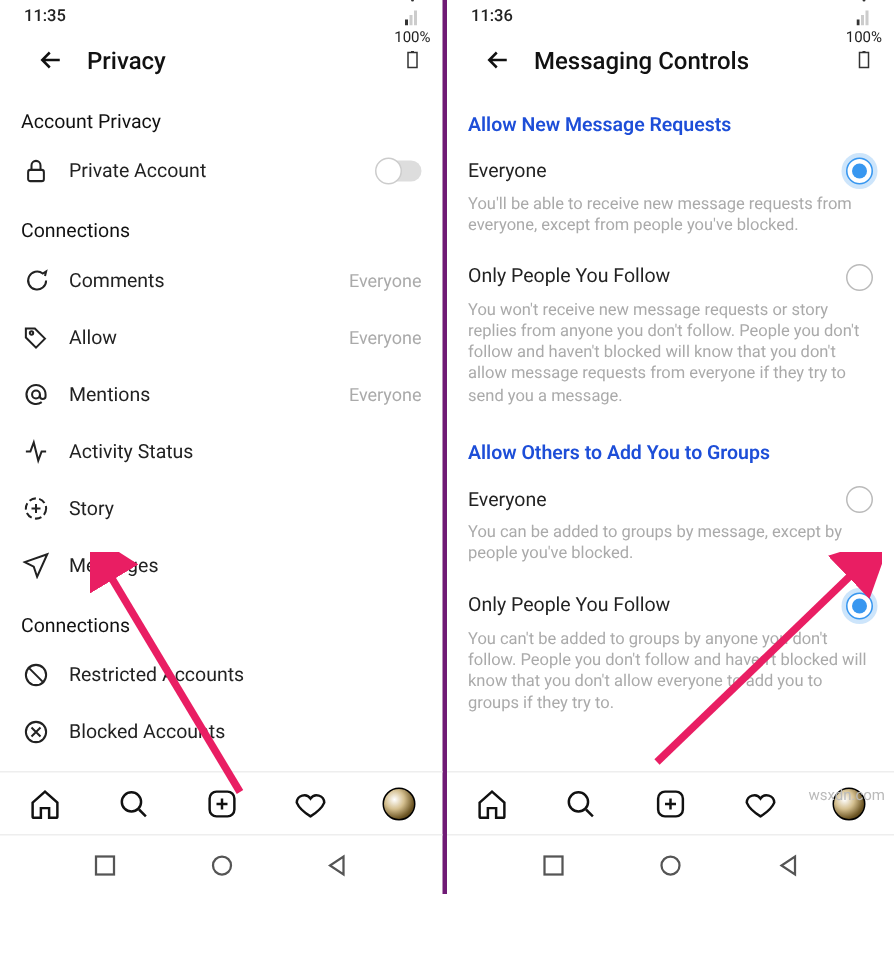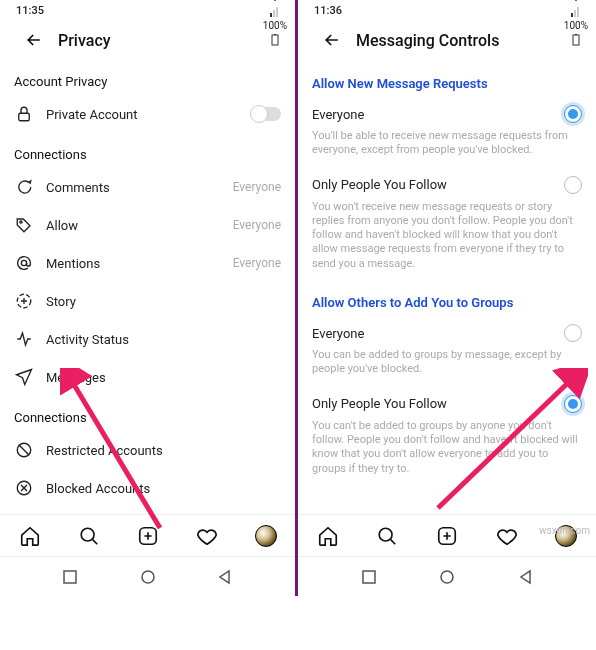--- a/index.html
+++ b/index.html
@@ -188,33 +188,33 @@
               <circle cx="12" cy="12" r="3.5"></circle>
               <path d="M15.5 12v1.5a2.5 2.5 0 005 0V12a8.5 8.5 0 10-3.4 6.8"></path>
             </svg>
           </span>
         <span class="label">Mentions</span>
         <span class="trailing">Everyone</span>
       </div>
       <div class="row">
         <span class="icon-slot">
             <svg width="18" height="18" viewBox="0 0 24 24" fill="none" stroke="#222" stroke-width="1.8">
+              <path d="M3 12h4l3-8 4 16 3-8h4"></path>
+            </svg>
+          </span>
+        <span class="label">Activity Status</span>
+      </div>
+      <div class="row">
+        <span class="icon-slot">
+            <svg width="18" height="18" viewBox="0 0 24 24" fill="none" stroke="#222" stroke-width="1.8">
               <circle cx="12" cy="12" r="9" stroke-dasharray="6 3"></circle>
               <path d="M12 8v8M8 12h8"></path>
             </svg>
           </span>
         <span class="label">Story</span>
-      </div>
-      <div class="row">
-        <span class="icon-slot">
-            <svg width="18" height="18" viewBox="0 0 24 24" fill="none" stroke="#222" stroke-width="1.8">
-              <path d="M3 12h4l3-8 4 16 3-8h4"></path>
-            </svg>
-          </span>
-        <span class="label">Activity Status</span>
       </div>
       <div class="row">
         <span class="icon-slot">
             <svg width="18" height="18" viewBox="0 0 24 24" fill="none" stroke="#222" stroke-width="1.8">
               <path d="M22 2L2 9l8 4 3 9 9-20z"></path>
             </svg>
           </span>
         <span class="label">Messages</span>
       </div>
 

